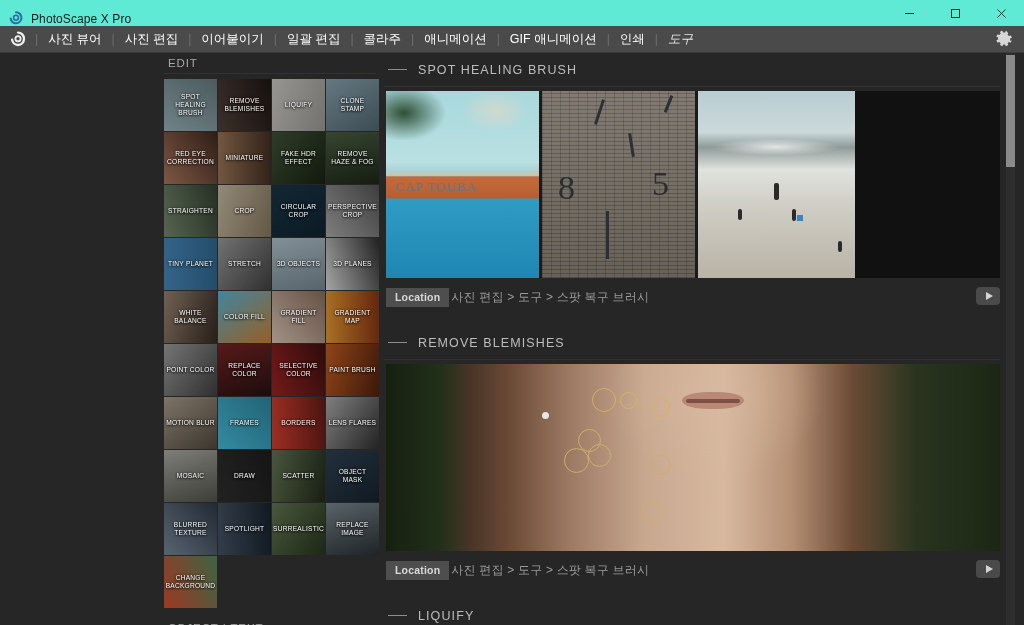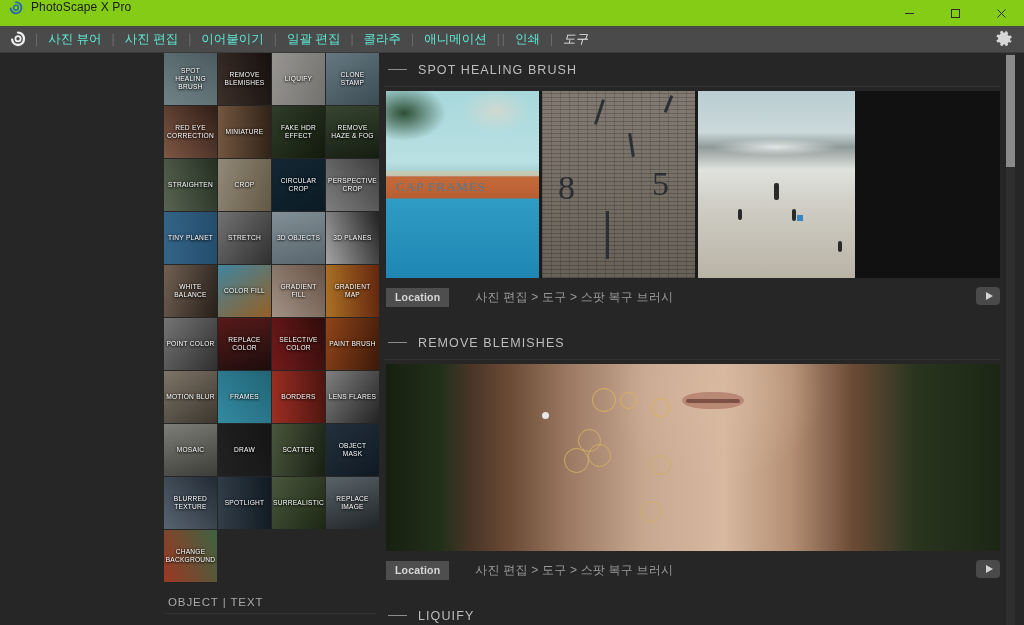--- a/index.html
+++ b/index.html
@@ -6,22 +6,22 @@
   html, body {
     width: 1024px; height: 625px;
     overflow: hidden;
     background: #262626;
     font-family: "Liberation Sans", sans-serif;
   }
 
   
   .titlebar {
     height: 26px; width: 100%;
-    background: #84cc16;
-    display: flex; align-items: flex-start;
+    background: #5eead4;
+    display: flex; align-items: flex-end;
     position: relative;
   }
   .tb-logo {
     width: 16px; height: 16px; margin-left: 8px; margin-right: 7px;
     flex: 0 0 auto;
   }
   .tb-title { font-size: 12px; color: #1a1a1a; letter-spacing: .1px; }
   .tb-controls { position: absolute; right: 0; top: 0; height: 26px; display: flex; }
   .tb-btn {
     width: 46px; height: 26px;
@@ -34,21 +34,21 @@
     height: 27px; width: 100%;
     background: #4a4a4a;
     display: flex; align-items: center;
     position: relative;
     border-bottom: 1px solid #3a3a3a;
   }
   .mb-logo { margin-left: 8px; margin-right: 6px; width: 20px; height: 20px;
              display:flex;align-items:center;justify-content:center; }
   .mb-sep { color: #6e6e6e; font-size: 12px; padding: 0 1px; }
   .mb-item {
-    font-size: 12.5px; color: #5eead4;
+    font-size: 12.5px; color: #ffffff;
     padding: 0 9px; line-height: 27px; white-space: nowrap;
   }
   .mb-item.active { color: #e8e8e8; font-style: italic; }
   .mb-gear { position: absolute; right: 10px; top: 4px; width: 19px; height: 19px; }
 
   
   .body {
     position: absolute; top: 53px; left: 0;
     width: 1024px; height: 572px;
     background: #262626;
@@ -142,21 +142,21 @@
   }
   .loc-badge {
     background: #4e4e4e; color: #d8d8d8;
     font-size: 10.5px; font-weight: bold;
     padding: 3px 9px 4px 9px;
     letter-spacing: .2px;
     flex: 0 0 auto;
   }
   .loc-path {
     font-size: 12px; color: #9a9a9a;
-    margin-left: 26px; letter-spacing: .2px;
+    margin-left: 2px; letter-spacing: .2px;
   }
   .play-btn {
     position: absolute; right: 0; top: 1px;
     width: 24px; height: 18px;
     background: #4a4a4a; border-radius: 4px;
     display: flex; align-items: center; justify-content: center;
   }
   .play-tri {
     width: 0; height: 0;
     border-left: 7px solid #d4d4d4;
@@ -226,35 +226,37 @@
   <span class="mb-item">사진 편집</span>
   <span class="mb-sep">|</span>
   <span class="mb-item">이어붙이기</span>
   <span class="mb-sep">|</span>
   <span class="mb-item">일괄 편집</span>
   <span class="mb-sep">|</span>
   <span class="mb-item">콜라주</span>
   <span class="mb-sep">|</span>
   <span class="mb-item">애니메이션</span>
   <span class="mb-sep">|</span>
+  <span class="mb-item">GIF 애니메이션</span>
   <span class="mb-sep">|</span>
   <span class="mb-item">인쇄</span>
   <span class="mb-sep">|</span>
   <span class="mb-item active">도구</span>
   <span class="mb-gear">
     <svg width="19" height="19" viewBox="0 0 20 20">
       <path fill="#d6d6d6" d="M10 6.6a3.4 3.4 0 100 6.8 3.4 3.4 0 000-6.8zm0 5.1a1.7 1.7 0 110-3.4 1.7 1.7 0 010 3.4z"></path>
       <path fill="#d6d6d6" d="M17.3 11.5l-1.4-.5a6 6 0 000-2l1.4-.5a.6.6 0 00.3-.8l-.8-1.6a.6.6 0 00-.8-.3l-1.4.6a6 6 0 00-1.4-1.4l.6-1.4a.6.6 0 00-.3-.8L11.9.9a.6.6 0 00-.8.3l-.5 1.4a6 6 0 00-2 0L8.1 1.2a.6.6 0 00-.8-.3L5.7 1.7a.6.6 0 00-.3.8l.6 1.4A6 6 0 004.6 5.3l-1.4-.6a.6.6 0 00-.8.3L1.6 6.6a.6.6 0 00.3.8l1.4.5a6 6 0 000 2l-1.4.5a.6.6 0 00-.3.8l.8 1.6a.6.6 0 00.8.3l1.4-.6a6 6 0 001.4 1.4l-.6 1.4a.6.6 0 00.3.8l1.6.8a.6.6 0 00.8-.3l.5-1.4a6 6 0 002 0l.5 1.4a.6.6 0 00.8.3l1.6-.8a.6.6 0 00.3-.8l-.6-1.4a6 6 0 001.4-1.4l1.4.6a.6.6 0 00.8-.3l.8-1.6a.6.6 0 00-.3-.8z"></path>
     </svg>
   </span>
 </div>
 
 <div class="body">
 
   <div class="toolpanel">
+    <div class="panel-head">EDIT</div>
     <div class="tilegrid" id="tilegrid">
         <div class="tile">
           <div class="bg" style="background: linear-gradient(35deg, rgb(138, 160, 166), rgb(92, 111, 116));"></div>
           <div class="shade"></div>
           <div class="tlabel">SPOT HEALING BRUSH</div>
         </div>
         <div class="tile">
           <div class="bg" style="background: linear-gradient(72deg, rgb(74, 58, 51), rgb(28, 21, 18));"></div>
           <div class="shade"></div>
           <div class="tlabel">REMOVE BLEMISHES</div>
@@ -443,21 +445,21 @@
     <div class="section">
       <div class="sec-head">
         <span class="sec-dash"></span>
         <span class="sec-title">SPOT HEALING BRUSH</span>
       </div>
       <div class="preview">
 
         <div class="pv-cell" style="width:153px;">
           <div class="sc" style="background:linear-gradient(#a8d8dc 0%,#b9e0e2 38%,#9fcdd2 45%,#c46a3a 46%,#b85f32 57%,#2f9cc4 58%,#1f86b4 100%);"></div>
           <div class="sc" style="background:radial-gradient(ellipse 60px 40px at 18px 22px,#2e4f35 0%,rgba(46,79,53,0) 70%),radial-gradient(ellipse 48px 30px at 110px 20px,#cfd9d0 0%,rgba(207,217,208,0) 72%);"></div>
-          <div style="position:absolute;left:10px;top:88px;font-size:13px;color:#3a7fa8;font-family:'Liberation Serif',serif;letter-spacing:1px;opacity:.85;">CAP FRAMES</div>
+          <div style="position:absolute;left:10px;top:88px;font-size:13px;color:#3a7fa8;font-family:'Liberation Serif',serif;letter-spacing:1px;opacity:.85;">CAP TOUBA</div>
           <div style="position:absolute;left:0;top:80px;width:100%;height:5px;background:#cfc6a8;opacity:.75;"></div>
         </div>
         <div style="width:3px;background:#1a1a1a;"></div>
 
         <div class="pv-cell" style="width:153px;">
           <div class="sc" style="background:linear-gradient(#7a7268,#5d564d);"></div>
           <div class="sc" style="background:repeating-linear-gradient(0deg,rgba(0,0,0,.16) 0 1px,rgba(255,255,255,.04) 1px 4px),repeating-linear-gradient(90deg,rgba(0,0,0,.12) 0 1px,rgba(255,255,255,.03) 1px 9px);"></div>
           <div style="position:absolute;left:16px;top:78px;font-size:34px;color:#23282d;font-family:'Liberation Serif',serif;opacity:.9;">8</div>
           <div style="position:absolute;left:110px;top:74px;font-size:34px;color:#23282d;font-family:'Liberation Serif',serif;opacity:.9;">5</div>
           <div style="position:absolute;left:56px;top:8px;width:3px;height:26px;background:#2b3036;transform:rotate(18deg);"></div>

